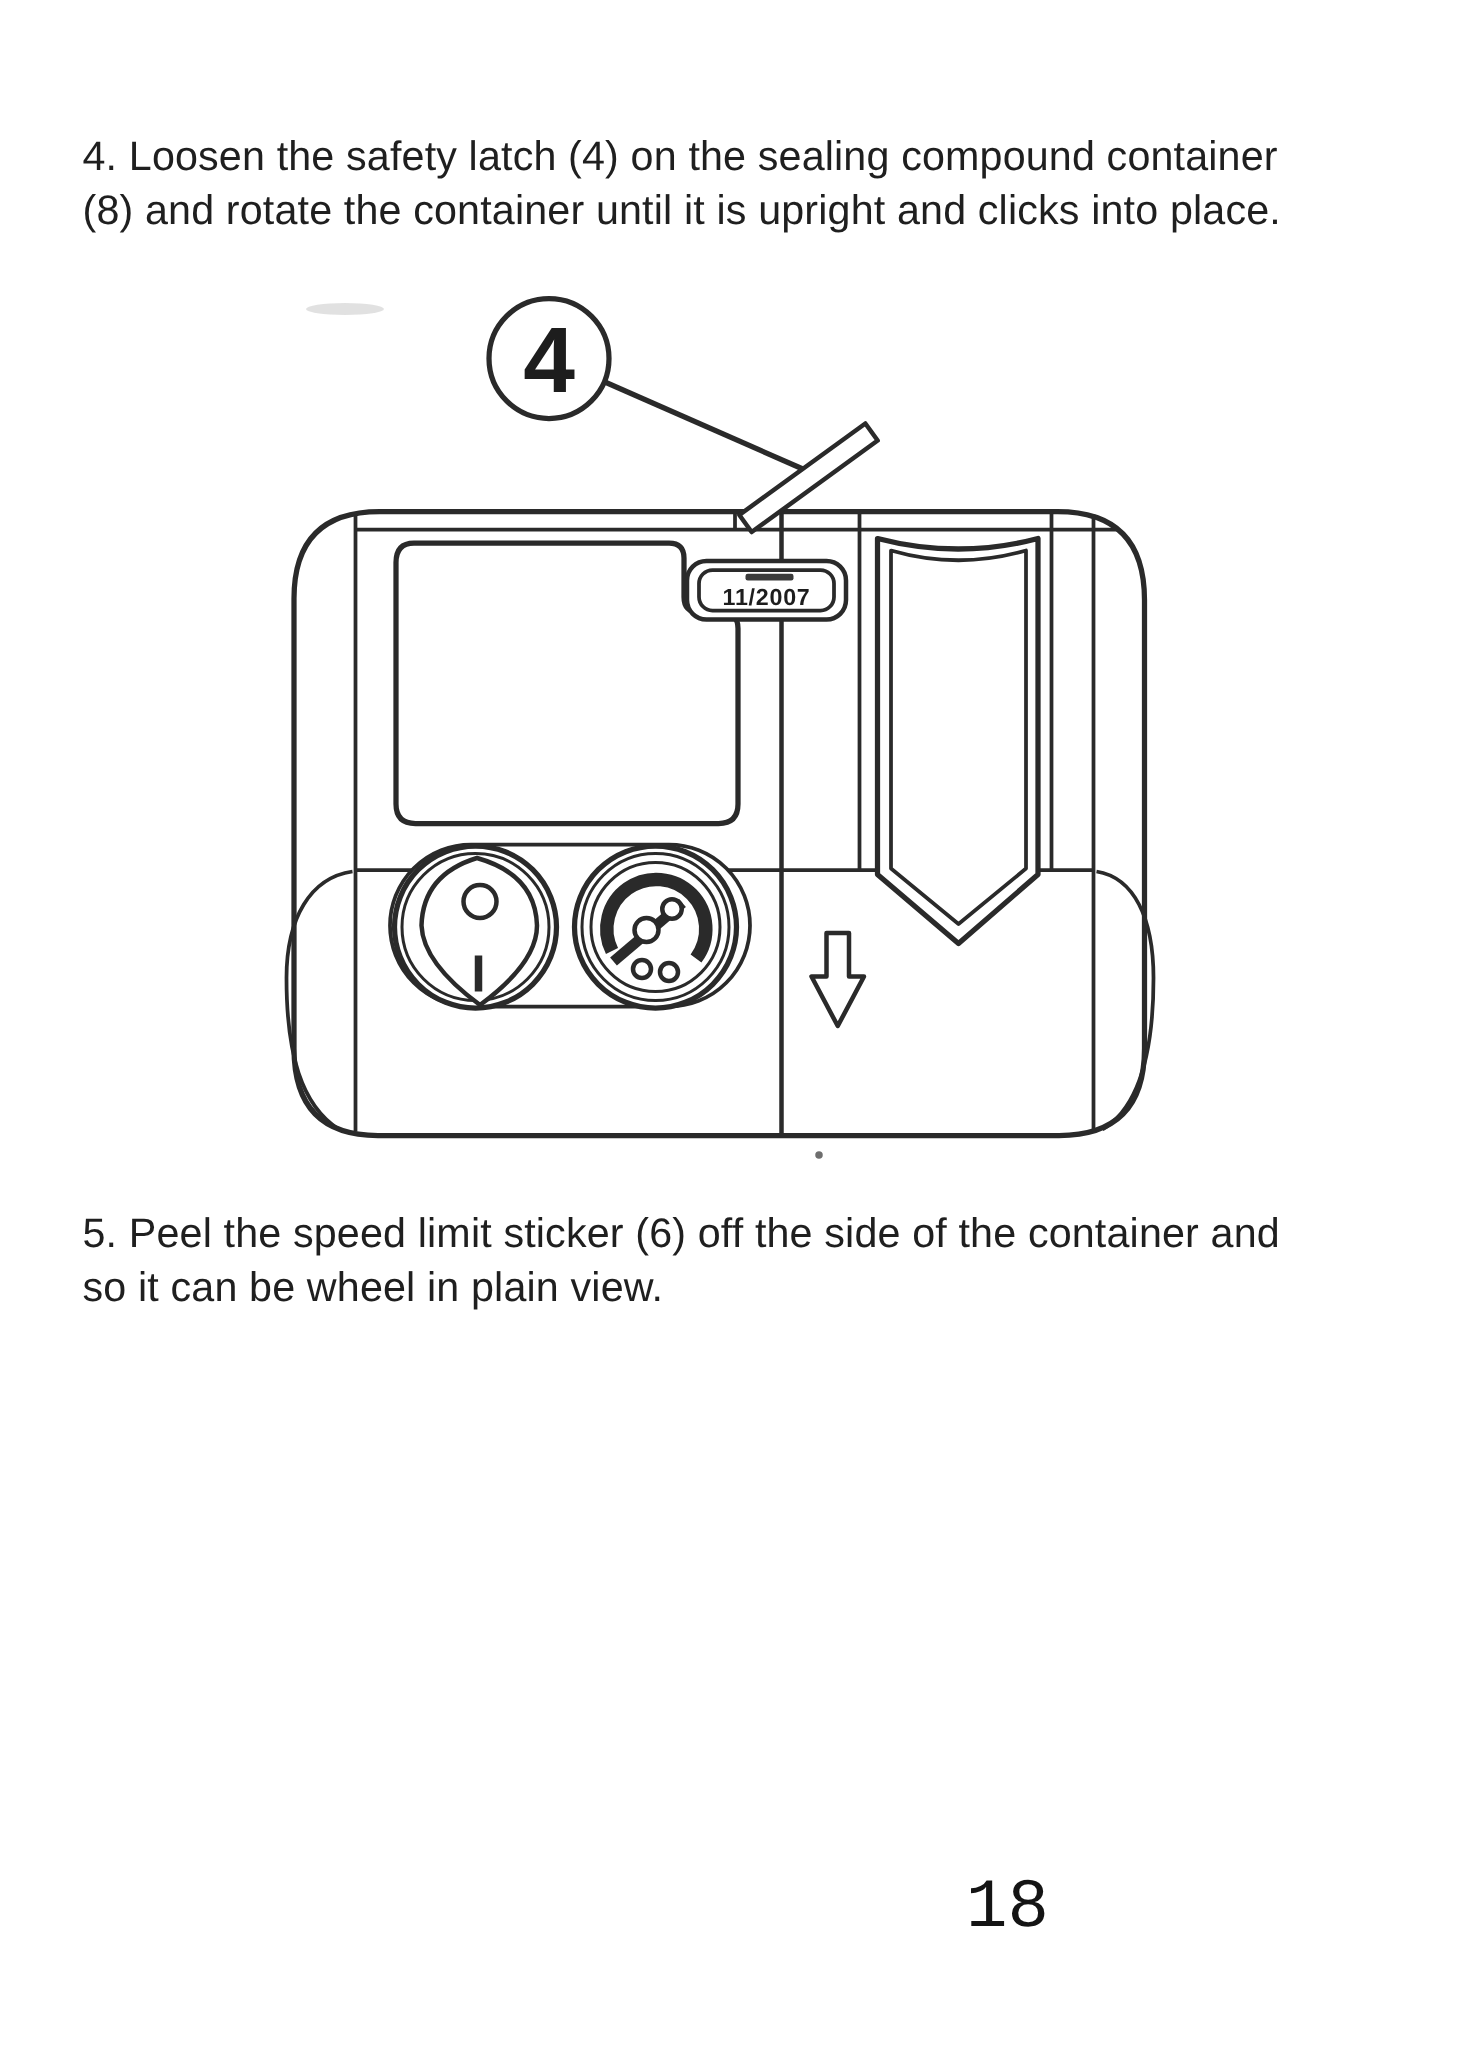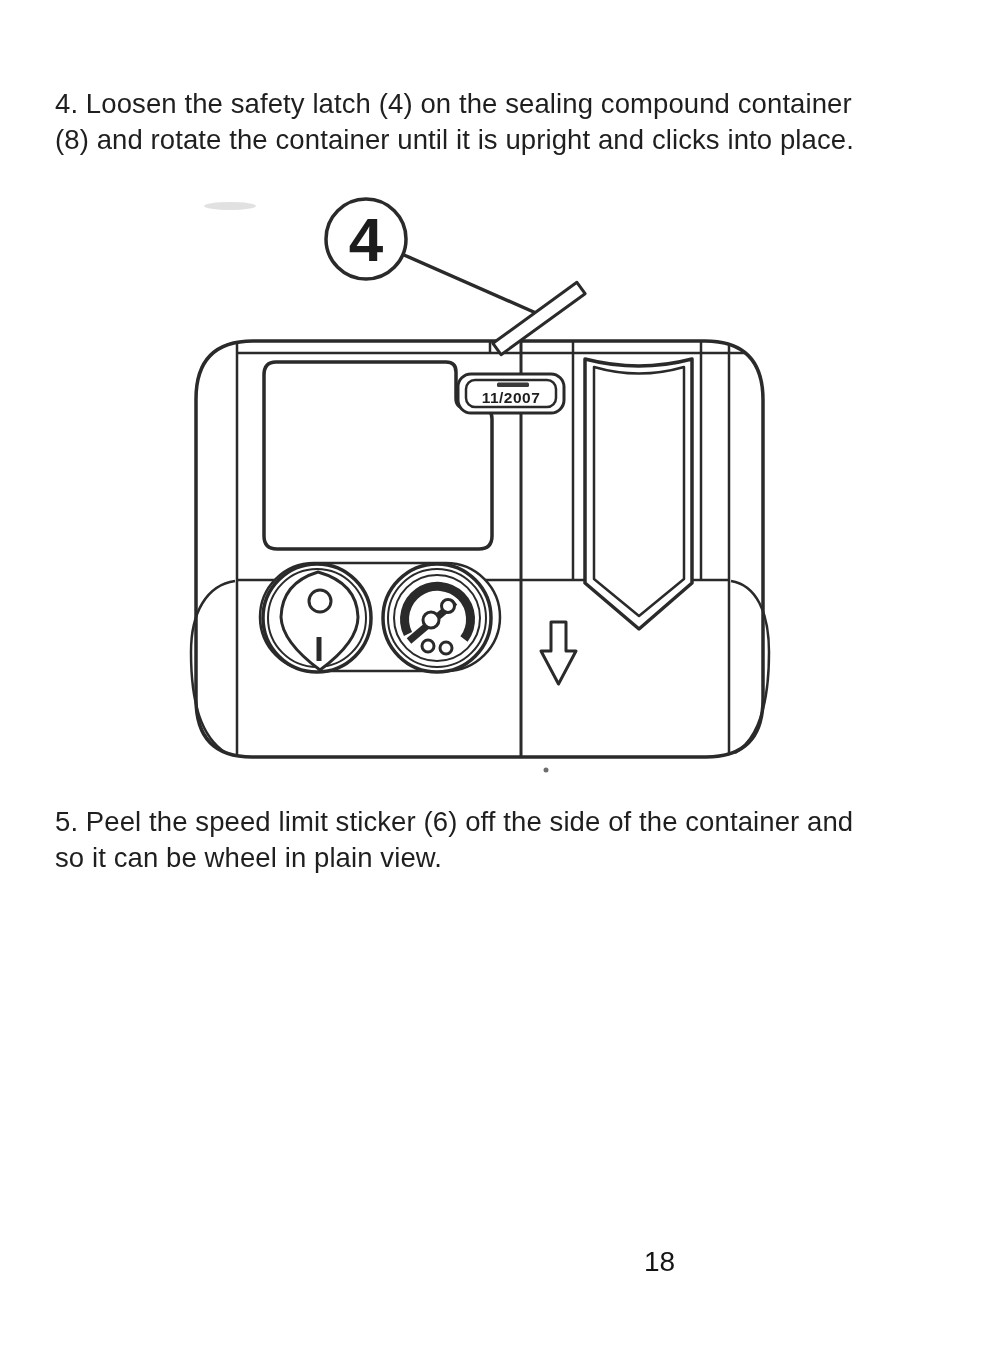--- a/index.html
+++ b/index.html
@@ -19,22 +19,22 @@
   }
   .tline{
     white-space:nowrap;
     height:36px;line-height:36px;
   }
   .p4{left:55px;top:86px;}
   .p5{left:55px;top:804px;}
   .page-number{
     position:absolute;
     left:644px;top:1246px;
-    font-family:Liberation Sans, sans-serif;
-    font-size:28px;
+    font-family:Liberation Mono, monospace;
+    font-size:46px;
     color:#141414;
   }
   svg.figure{
     position:absolute;
     left:150px;top:185px;
     width:660px;height:605px;
   }
   svg.figure *{vector-effect:none;}
 </style>
 </head>

